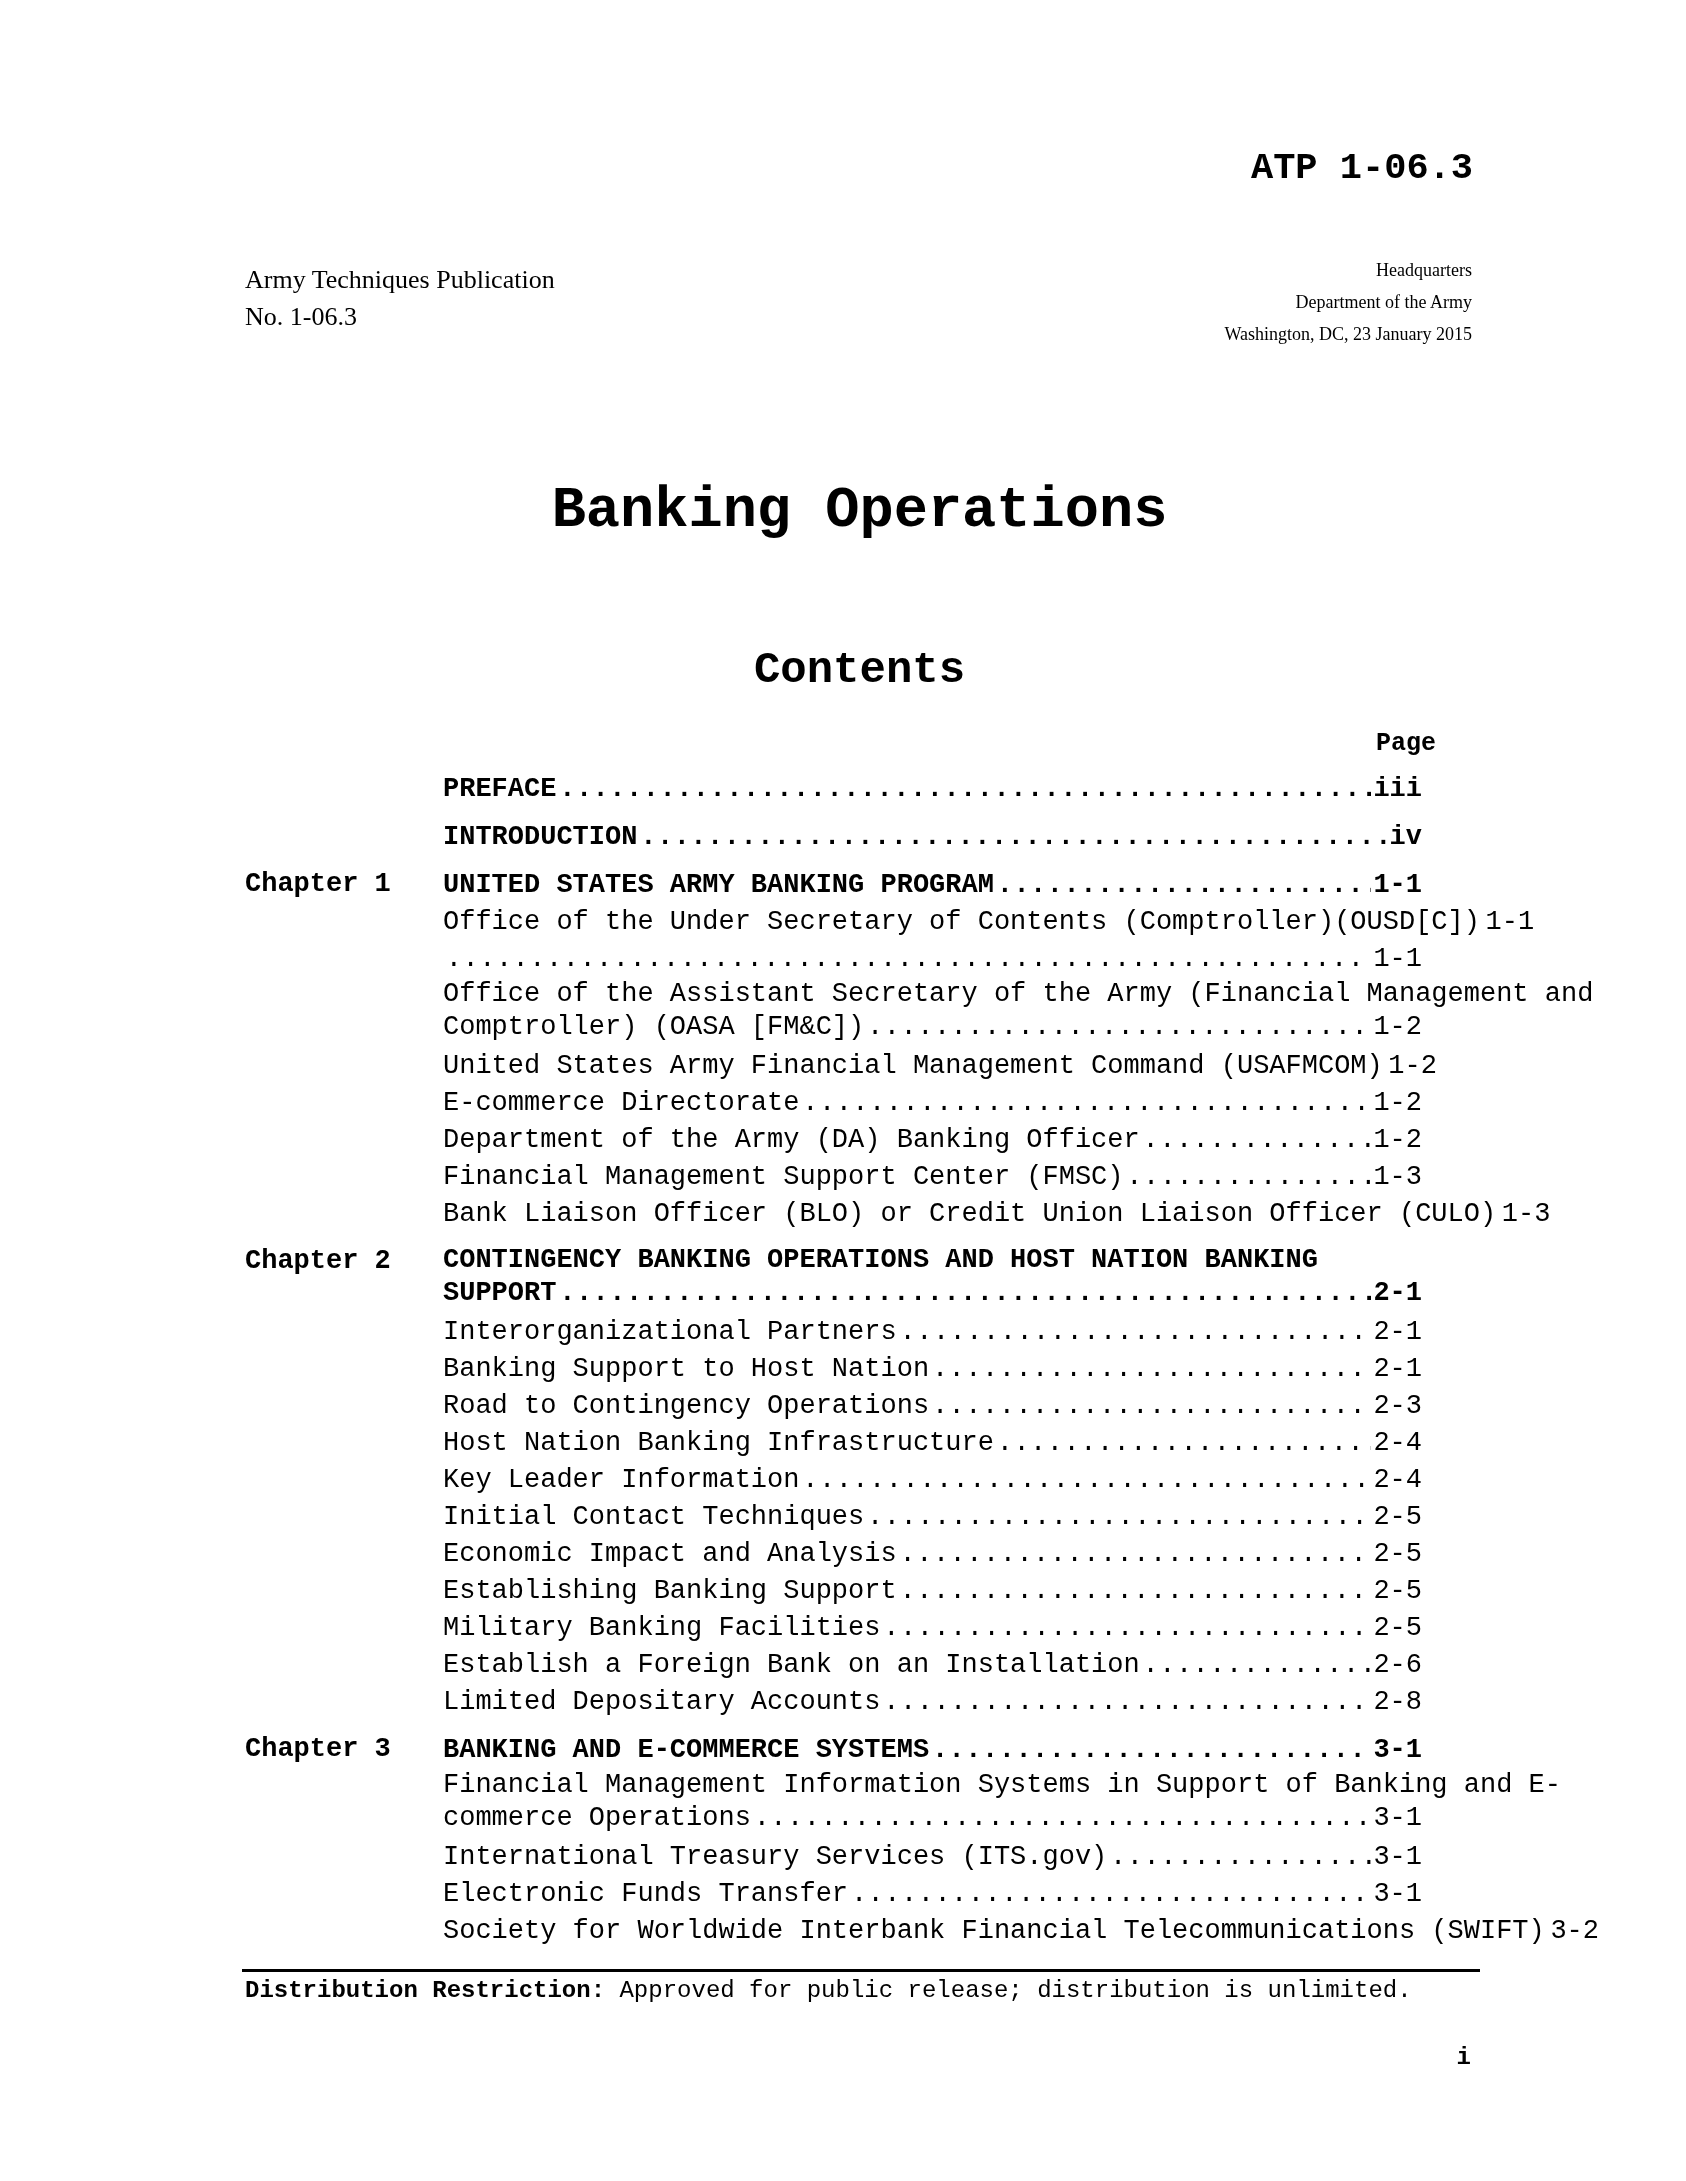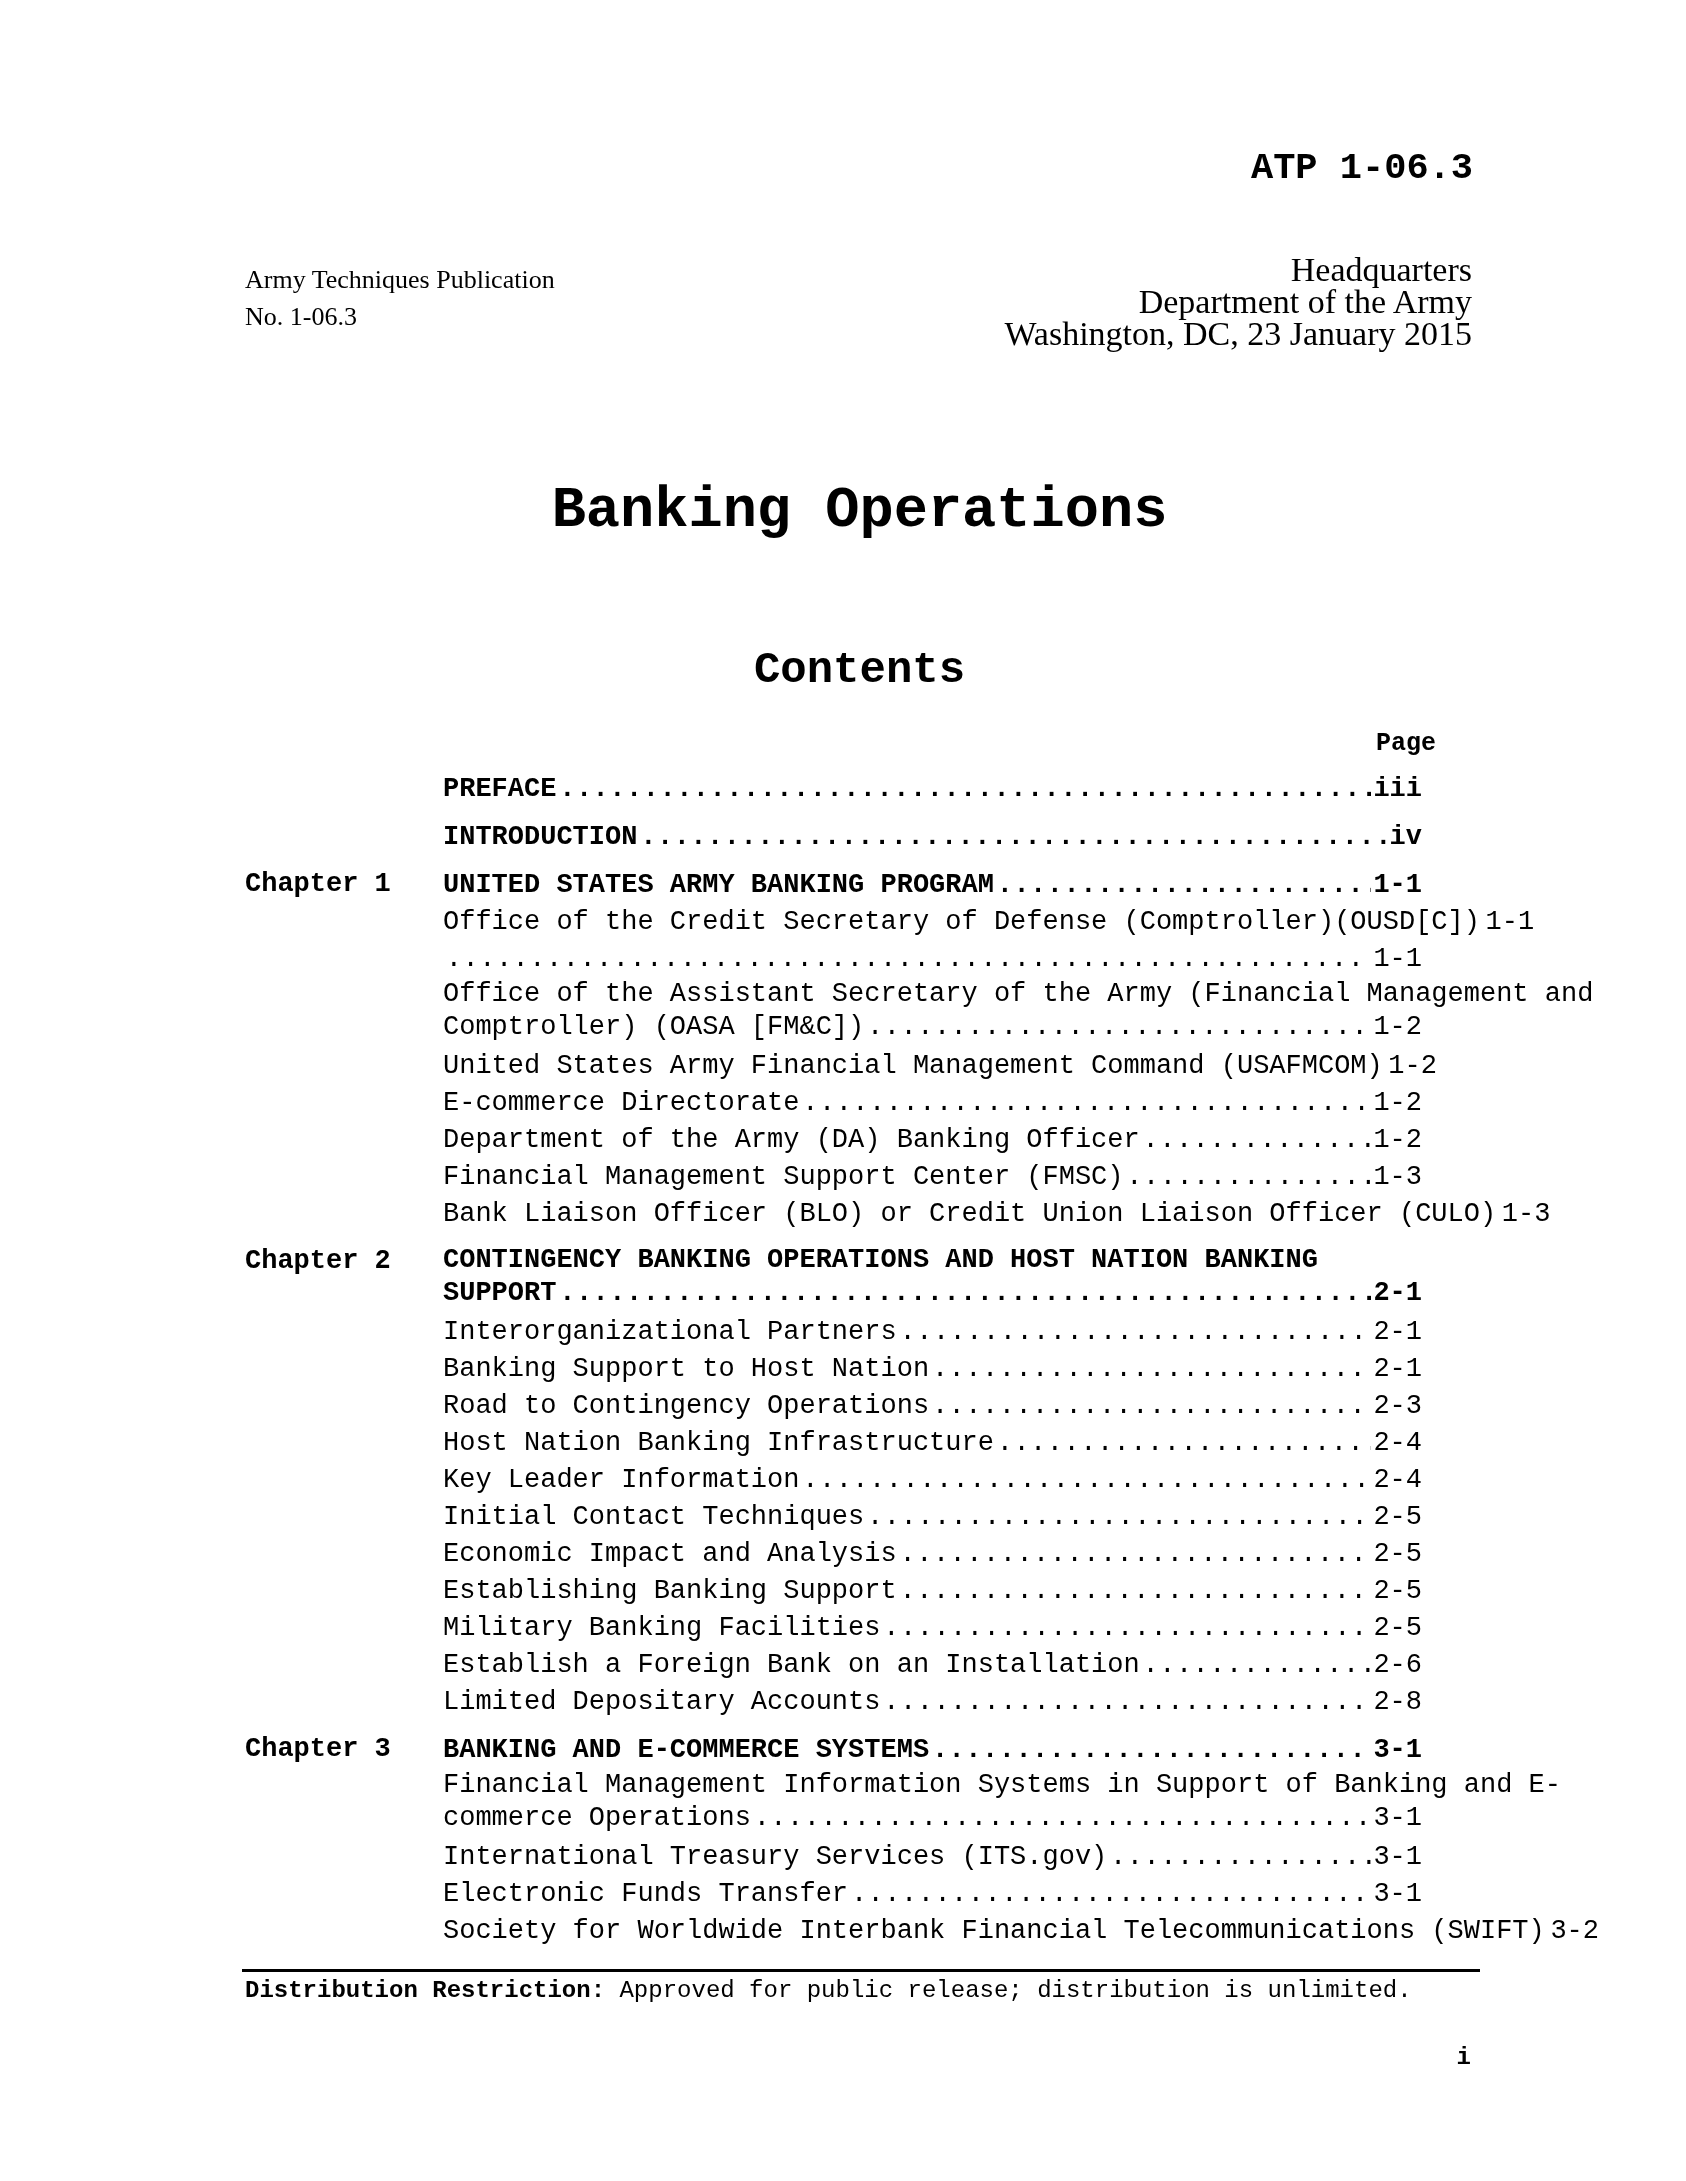--- a/index.html
+++ b/index.html
@@ -3,21 +3,21 @@
 <meta charset="utf-8">
 <style>
   html, body { margin: 0; padding: 0; background: #ffffff; }
   body { width: 1686px; height: 2182px; position: relative; overflow: hidden; color: #000; }
   .sans { font-family: Liberation Mono, monospace; }
   .serif { font-family: "Liberation Serif", "DejaVu Serif", serif; }
 
   #doc-id { position: absolute; top: 147px; right: 213px; font-size: 37px; font-weight: bold; }
 
   #pub-left { position: absolute; top: 261px; left: 245px; font-size: 26px; line-height: 37px; }
-  #pub-right { position: absolute; top: 254px; right: 214px; font-size: 34px; line-height: 32px; text-align: right; }
+  #pub-right { position: absolute; top: 254px; right: 214px; font-size: 18px; line-height: 32px; text-align: right; }
 
   #title { position: absolute; top: 479px; left: 0; width: 1719px; text-align: center; font-size: 57px; font-weight: bold; }
   #contents-heading { position: absolute; top: 645px; left: 0; width: 1719px; text-align: center; font-size: 44px; font-weight: bold; }
 
   #page-label { position: absolute; top: 729px; right: 250px; font-size: 25px; font-weight: bold; }
 
   #toc { position: absolute; top: 771px; left: 0; width: 1550px; }
   .toc-row { position: relative; height: 37px; font-size: 27px; }
   .toc-row .chap { position: absolute; left: 245px; font-weight: bold; top: 1.8px; }
   .toc-entry { position: absolute; left: 443px; width: 979px; }
@@ -82,21 +82,21 @@
         <div class="line bold">
       <span class="txt">UNITED STATES ARMY BANKING PROGRAM</span>
       <span class="dots"></span>
       <span class="pg">1-1</span>
     </div>
       </div>
   </div>
   <div class="toc-row">
       <div class="toc-entry">
         <div class="line">
-    <span class="txt">Office of the Credit Secretary of Defense (Comptroller)(OUSD[C])</span>
+    <span class="txt">Office of the Under Secretary of Contents (Comptroller)(OUSD[C])</span>
           <span class="dots"></span>
           <span class="pg">1-1</span>
   </div>
       </div>
     </div>
   <div class="toc-row">
       <div class="toc-entry">
         <div class="line">
           <span class="dots"></span>
           <span class="pg">1-1</span>

